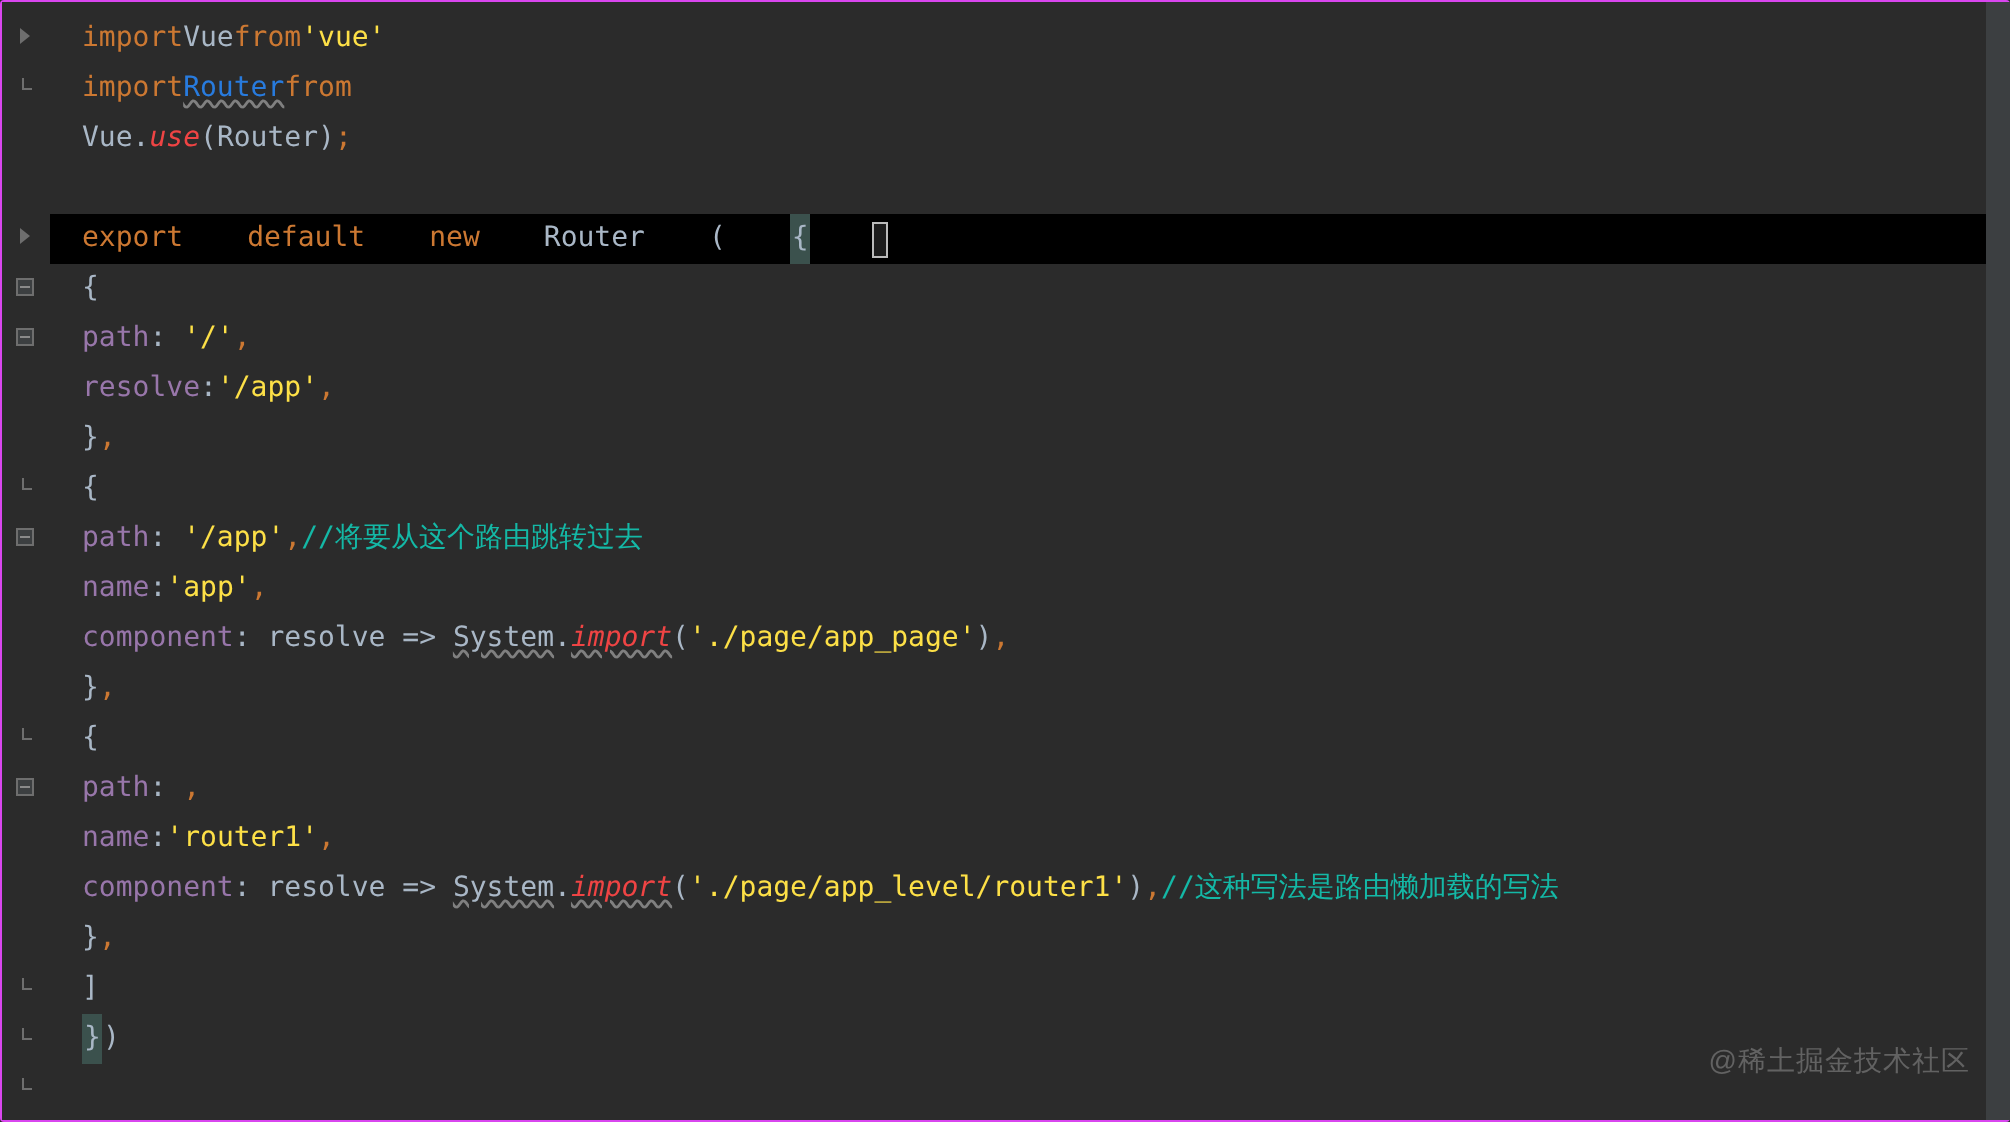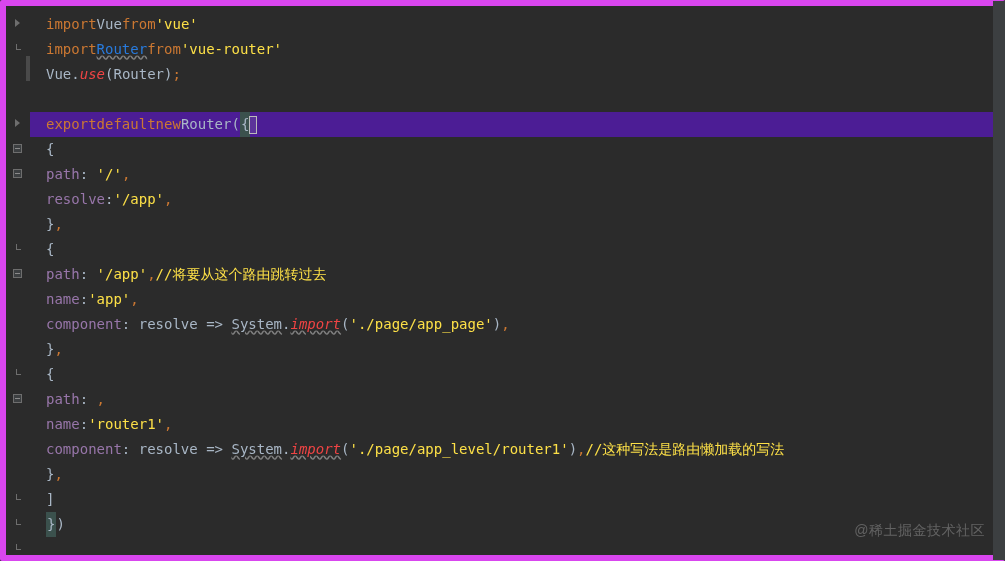--- a/index.html
+++ b/index.html
@@ -10,21 +10,21 @@
       line-height: 25px;
       color: #a9b7c6;
       width: 1005px;
       height: 561px;
       overflow: hidden;
       position: relative;
     }
     .editor-wrap {
       display: flex;
       height: 100%;
-      border: 6px solid #d946ef;
+      border: 1px solid #d946ef;
       border-radius: 2px;
     }
     .gutter {
       width: 24px;
       background: #2b2b2b;
       border-right: 0px solid #444;
       flex-shrink: 0;
       position: relative;
     }
     .gutter-mark {
@@ -78,32 +78,33 @@
       background: #2b2b2b;
     }
     .line { white-space: pre; height: 25px; display:flex; align-items:center;}
     .kw-orange { color: #cc7832; }
     .kw-yellow { color: #ef4444; font-style: italic; }
     .identifier { color: #a9b7c6; }
     .string { color: #fde047; }
     .punct { color: #a9b7c6; }
     .punct-orange { color: #cc7832; }
     .property { color: #9876aa; }
-    .comment { color: #fde047; }
+    .comment { color: #14b8a6; }
     .link-blue { color: #287bde; }
     .underline-wavy {
       text-decoration: underline;
       text-decoration-style: wavy;
       text-decoration-color: #808080;
     }
     .highlight-line {
-      background: #4c1d95;
+      background: #000000;
       margin-left: -16px;
       padding-left: 16px;
       width: calc(100% + 16px);
+      gap: 32px;
     }
     .caret-box {
       display: inline-block;
       width: 8px;
       height: 18px;
       background: rgba(187,187,187,0.15);
       border: 1px solid #bbb;
       vertical-align: middle;
       margin-left: -1px;
     }
@@ -176,21 +177,21 @@
       </div>
     <div class="gutter-mark" style="top:535px">
         <div class="fold-end"></div>
       </div>
   </div>
 
   <div class="left-margin-bar"></div>
 
   <div class="code-area">
     <div class="line"><span class="kw-orange">import</span> <span class="identifier">Vue</span> <span class="kw-orange">from</span> <span class="string">'vue'</span></div>
-    <div class="line"><span class="kw-orange">import</span> <span class="link-blue underline-wavy">Router</span> <span class="kw-orange">from</span> <span class="string">'vue-router'</span></div>
+    <div class="line"><span class="kw-orange">import</span> <span class="link-blue underline-wavy">Router</span> <span class="kw-orange">from</span> </div>
     <div class="line"><span class="identifier">Vue.</span><span class="kw-yellow">use</span><span class="punct">(</span><span class="identifier">Router</span><span class="punct">)</span><span class="punct-orange">;</span></div>
     <div class="line"> </div>
     <div class="line highlight-line"><span class="kw-orange">export</span> <span class="kw-orange">default</span> <span class="kw-orange">new</span> <span class="identifier">Router</span><span class="punct">(</span><span class="sel-brace">{</span><span class="caret-box"></span></div>
     <div class="line">    <span class="punct">{</span></div>
     <div class="line">      <span class="property">path</span><span class="punct">: </span><span class="string">'/'</span><span class="punct-orange">,</span></div>
     <div class="line">      <span class="property">resolve</span><span class="punct">:</span><span class="string">'/app'</span><span class="punct-orange">,</span></div>
     <div class="line">    <span class="punct">}</span><span class="punct-orange">,</span></div>
     <div class="line">    <span class="punct">{</span></div>
     <div class="line">      <span class="property">path</span><span class="punct">: </span><span class="string">'/app'</span><span class="punct-orange">,</span><span class="comment">//将要从这个路由跳转过去</span></div>
     <div class="line">      <span class="property">name</span><span class="punct">:</span><span class="string">'app'</span><span class="punct-orange">,</span></div>

